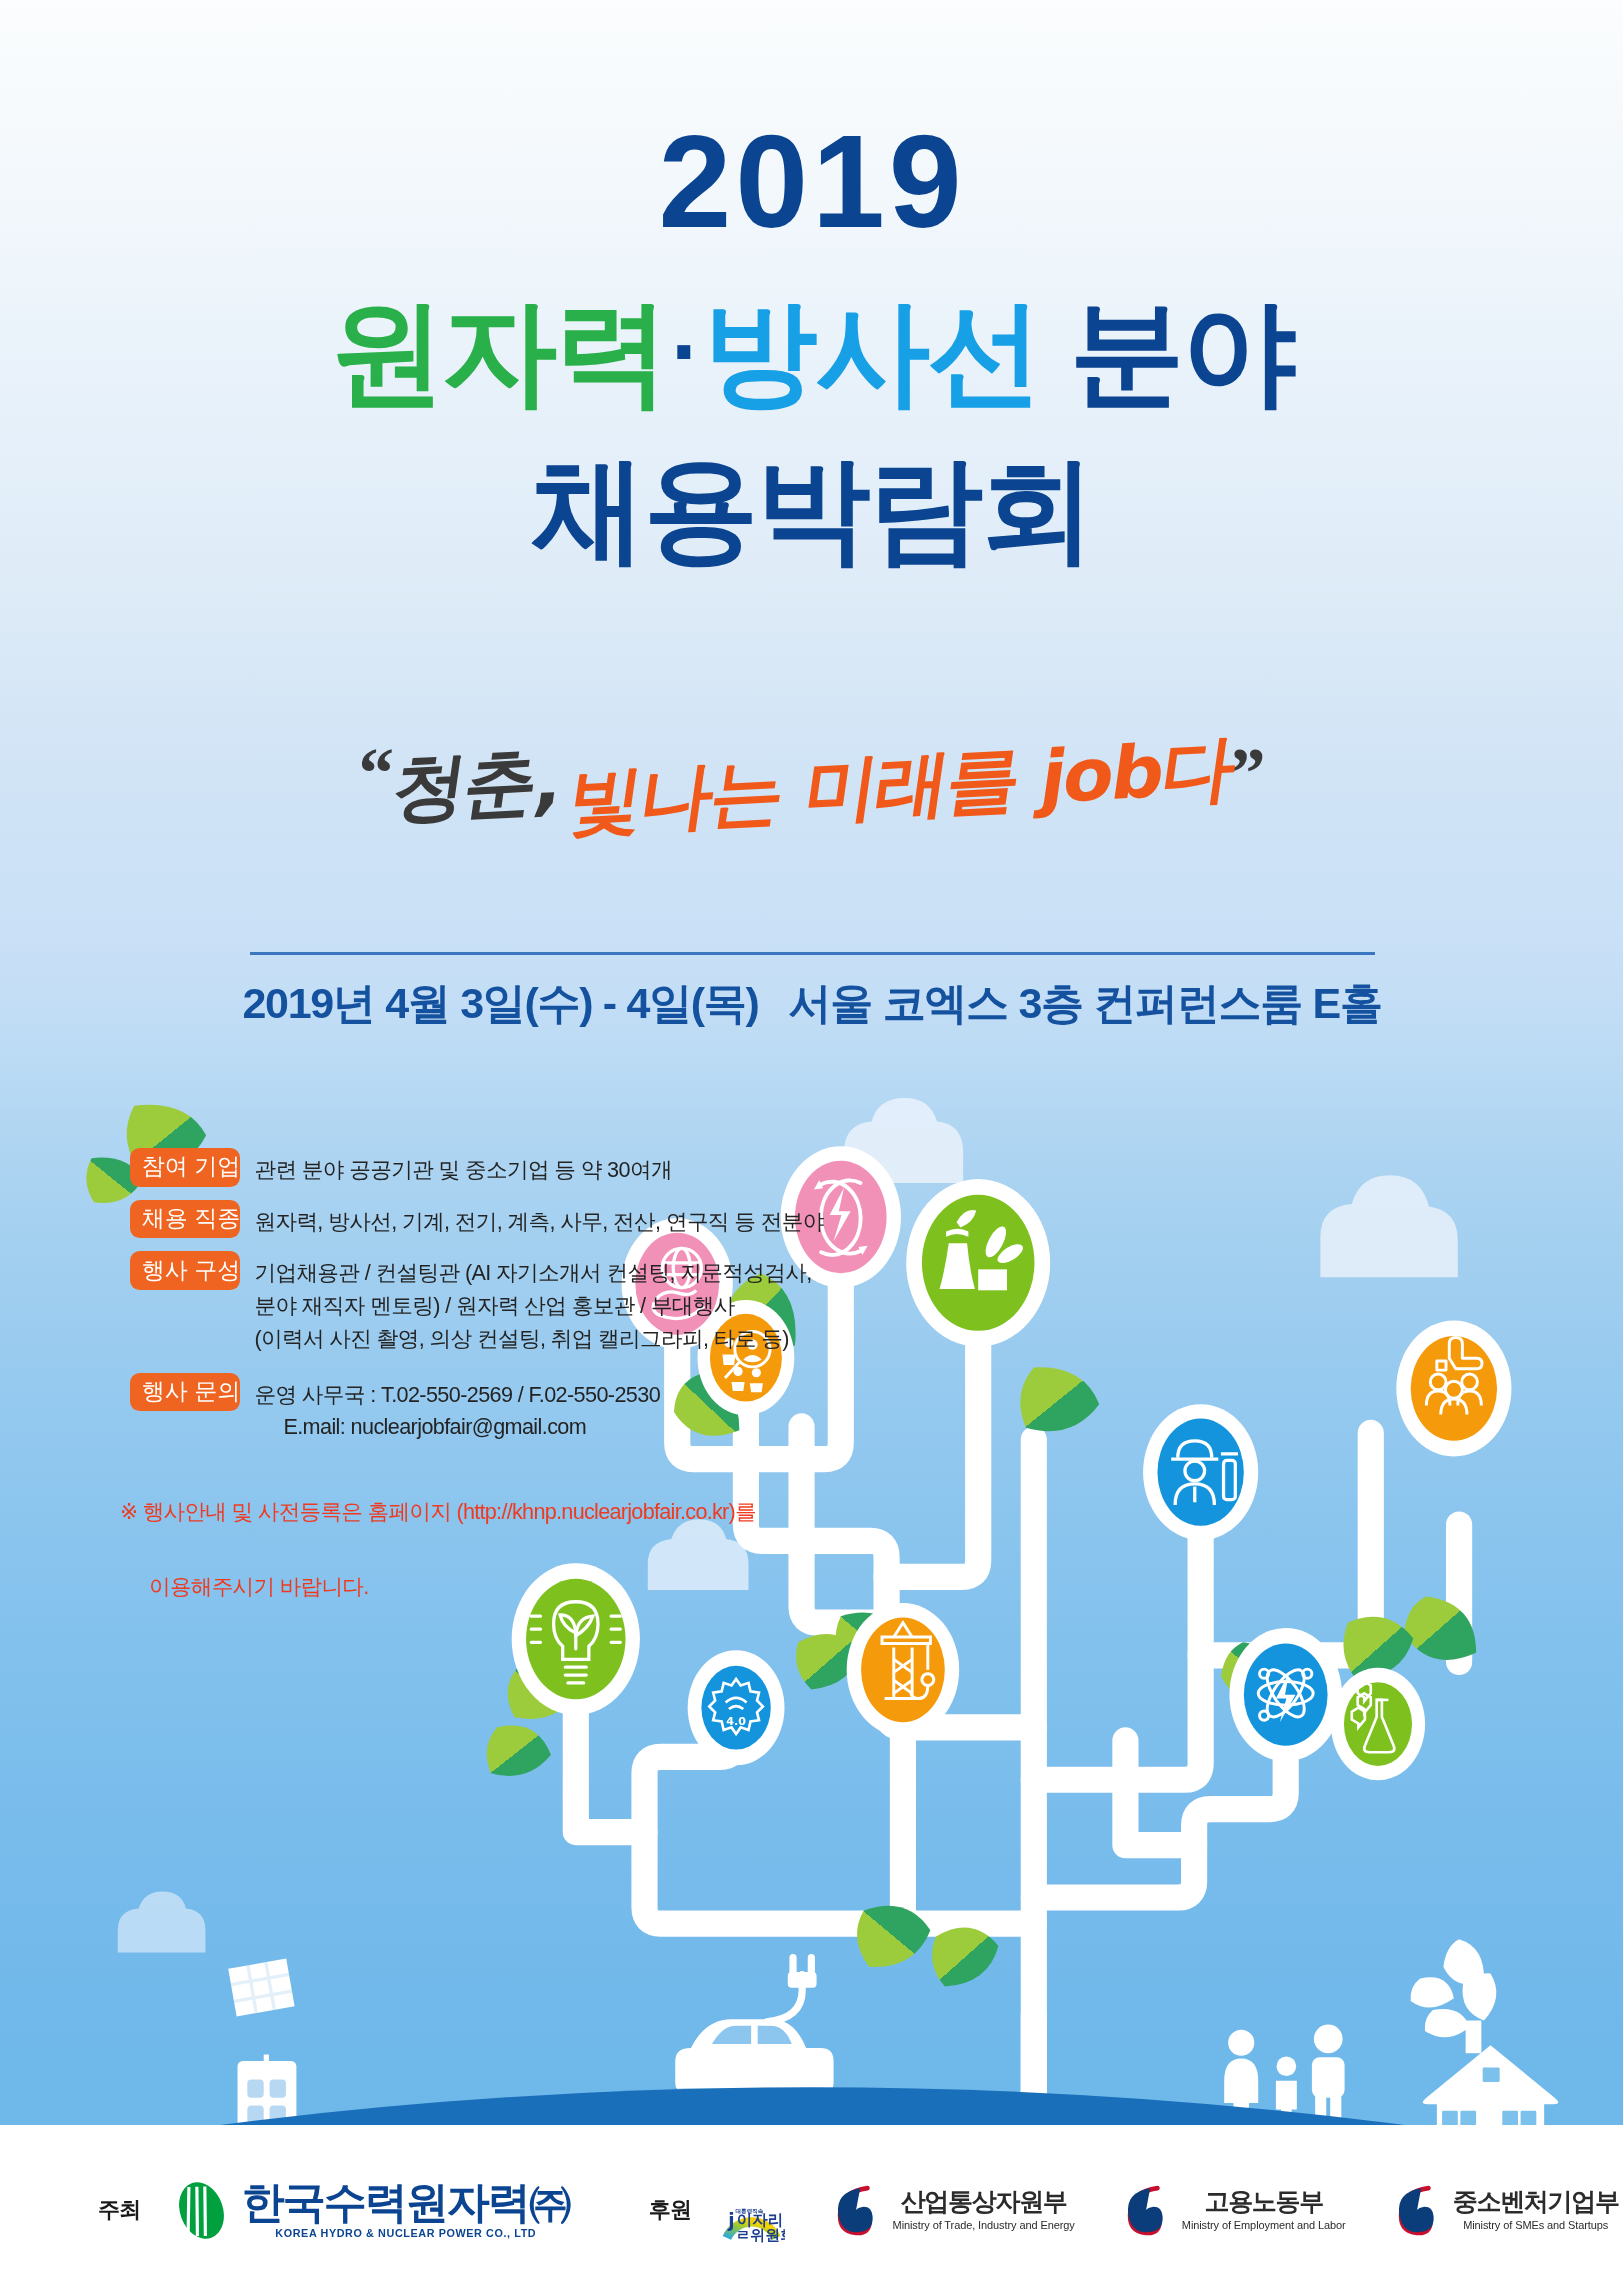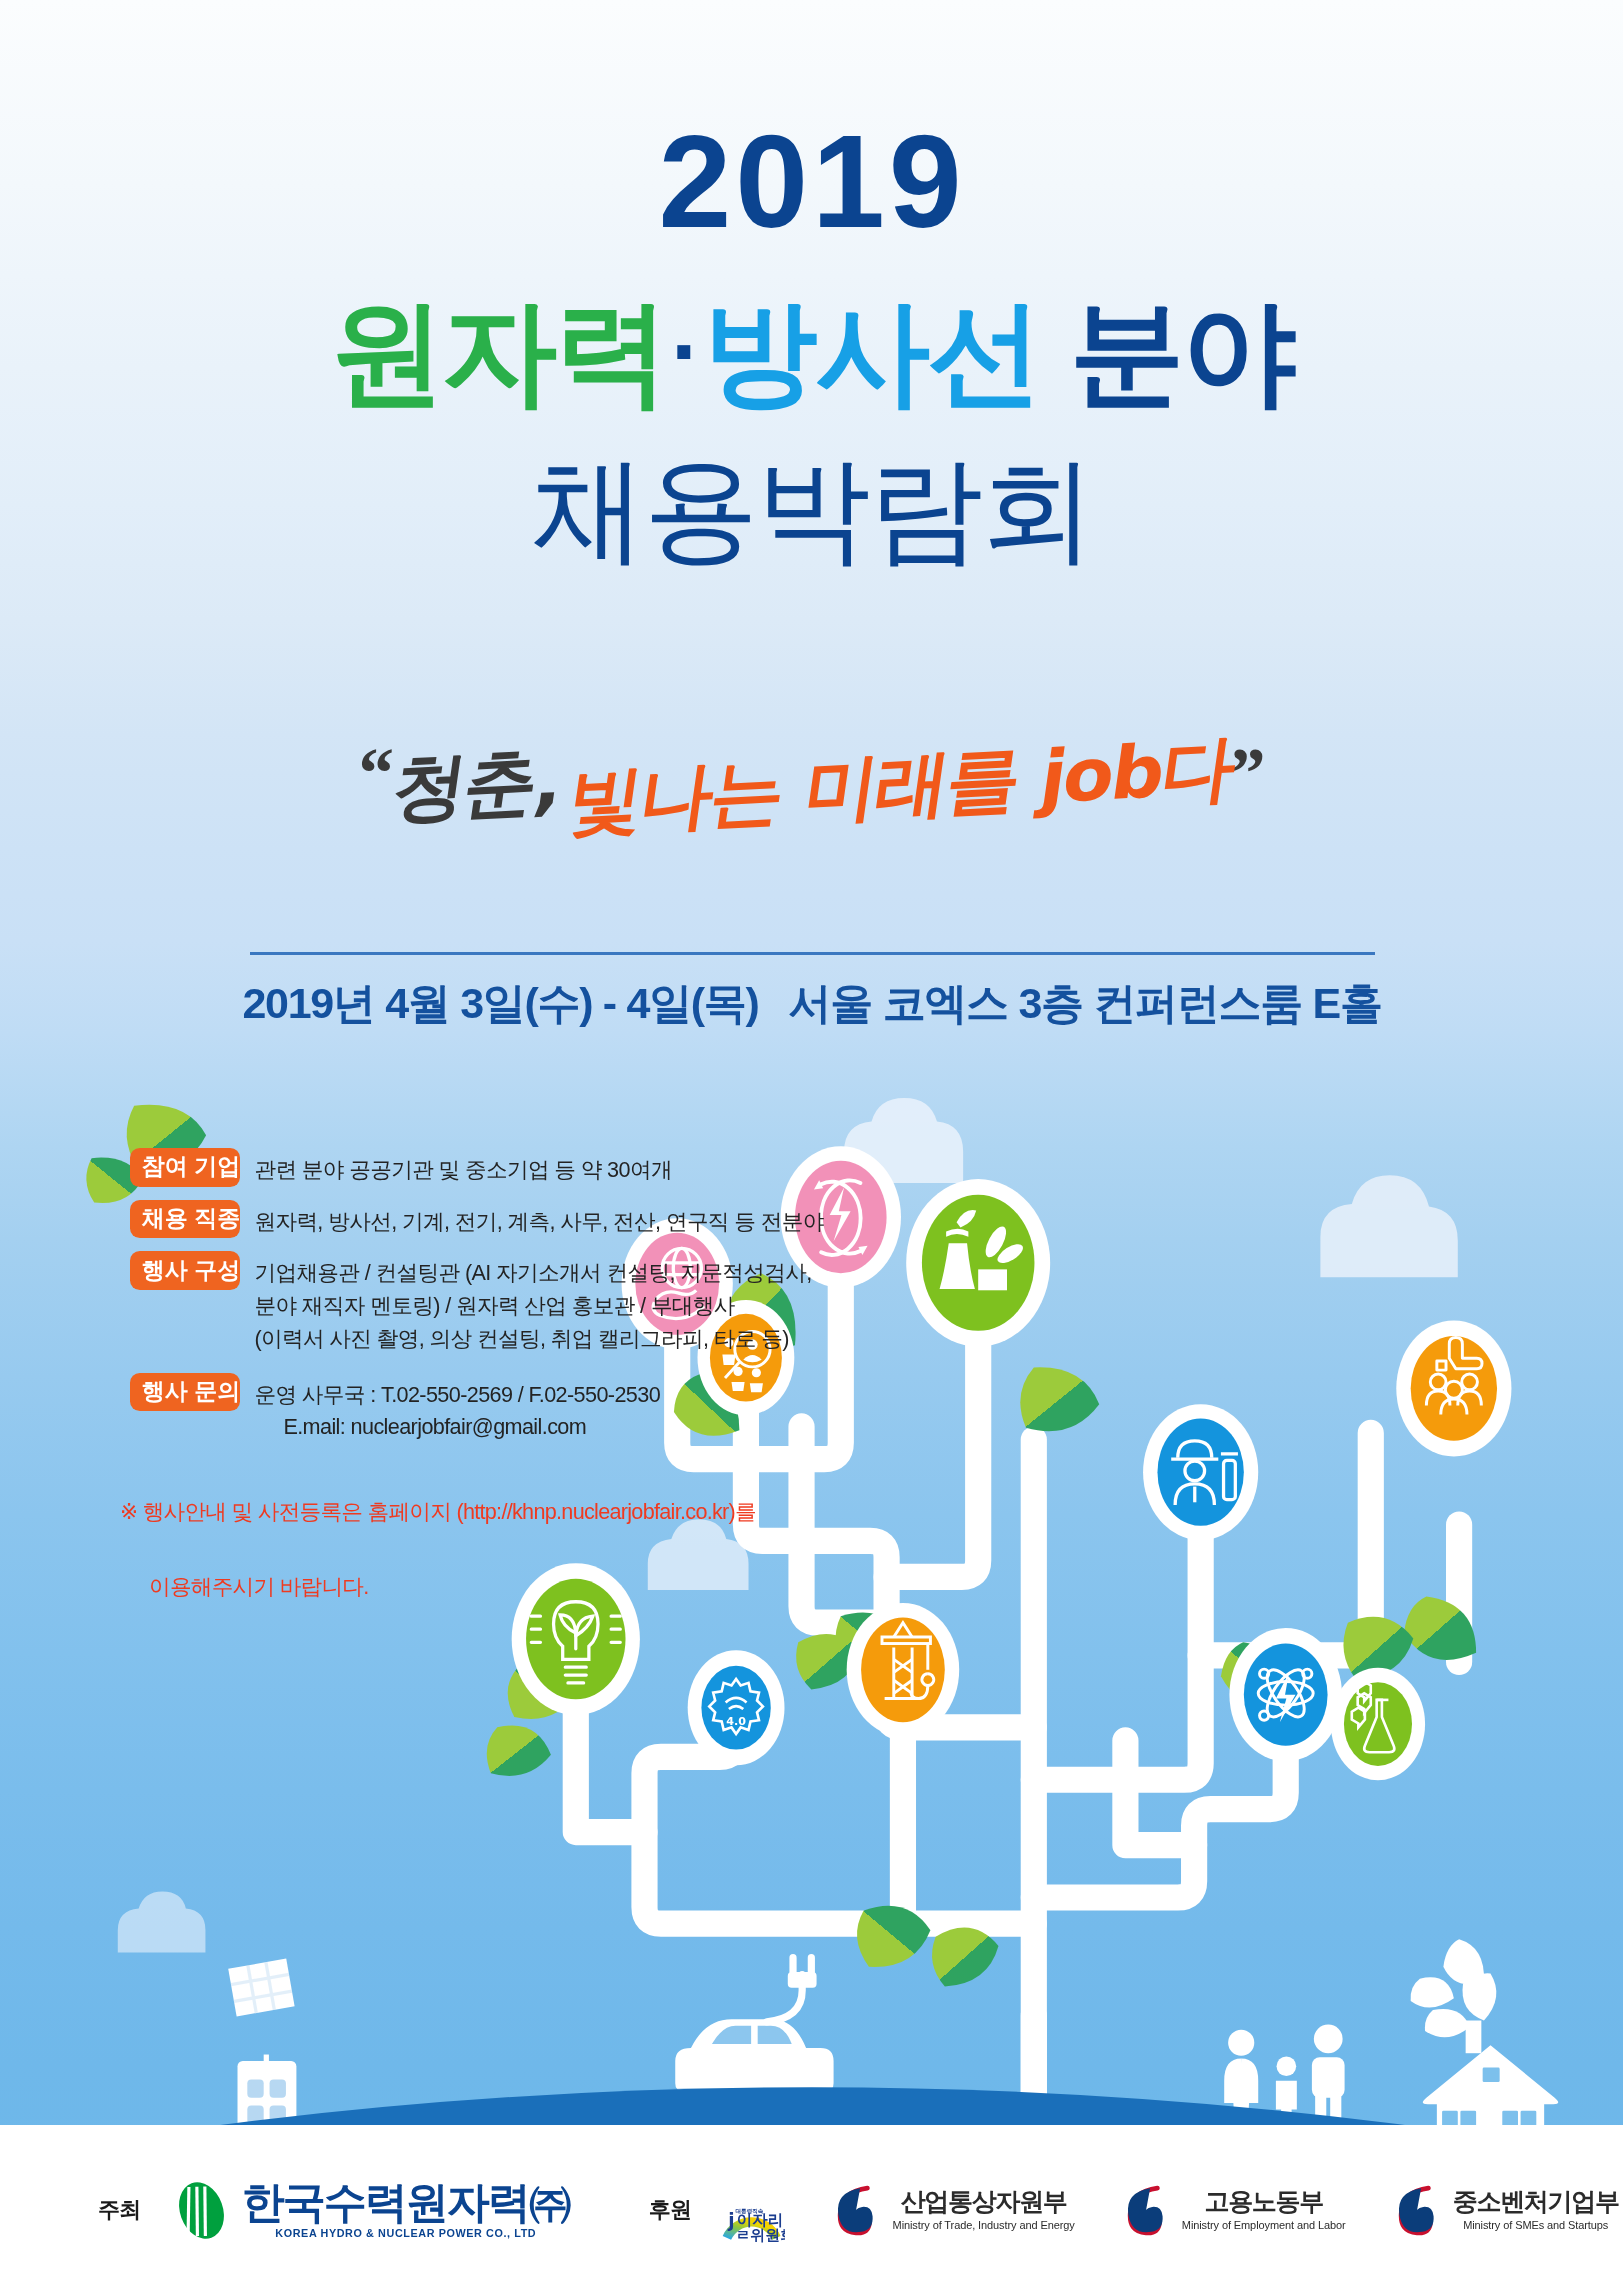--- a/index.html
+++ b/index.html
@@ -53,21 +53,21 @@
     position:absolute; top:288px; left:0; width:100%;
     text-align:center;
     font-size:115px; font-weight:bold;
     line-height:1.12;
     letter-spacing:-2.6px;
     white-space:nowrap;
   }
   .title-line2 {
     position:absolute; top:445px; left:0; width:100%;
     text-align:center;
-    font-size:115px; font-weight:normal;
+    font-size:115px; font-weight:bold;
     line-height:1.12;
     letter-spacing:-2.6px;
     color:#0b4490;
     white-space:nowrap;
   }
   .t-green { color:#2ab04a; }
   .t-dot   { color:#0b4490; font-size:92px; vertical-align:9.2px; padding:0 3.9px; }
   .t-cyan  { color:#17a0e6; }
   .t-navy  { color:#0b4490; }
 
@@ -117,21 +117,21 @@
   }
   .date-venue .gap { display:inline-block; width:30px; }
 
   
   .info { position:absolute; top:1148px; left:130px; width:824px; z-index:20; }
   .info-row { display:flex; align-items:flex-start; margin-bottom:13px; }
   .badge {
     flex:0 0 auto;
     background:#ef6420;
     color:#ffffff;
-    font-size:23px; font-weight:bold;
+    font-size:23px; font-weight:normal;
     letter-spacing:0px;
     padding:7.2px 11.8px 8.5px 11.8px;
     border-radius:9.8px;
     line-height:1;
     margin-right:14.4px;
     width:110px;
     text-align:center;
     white-space:nowrap;
   }
   .info-text {

